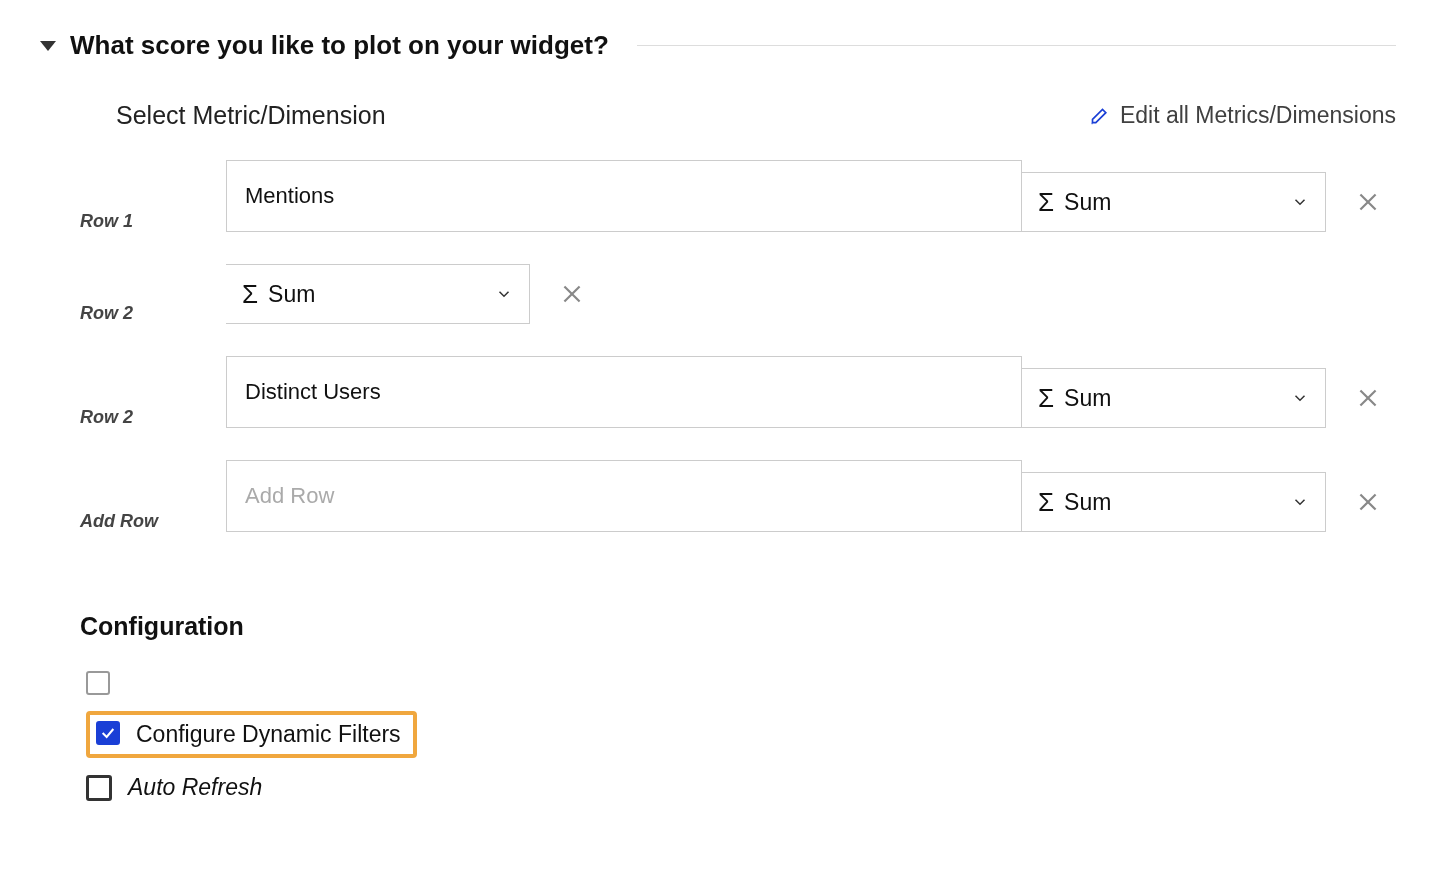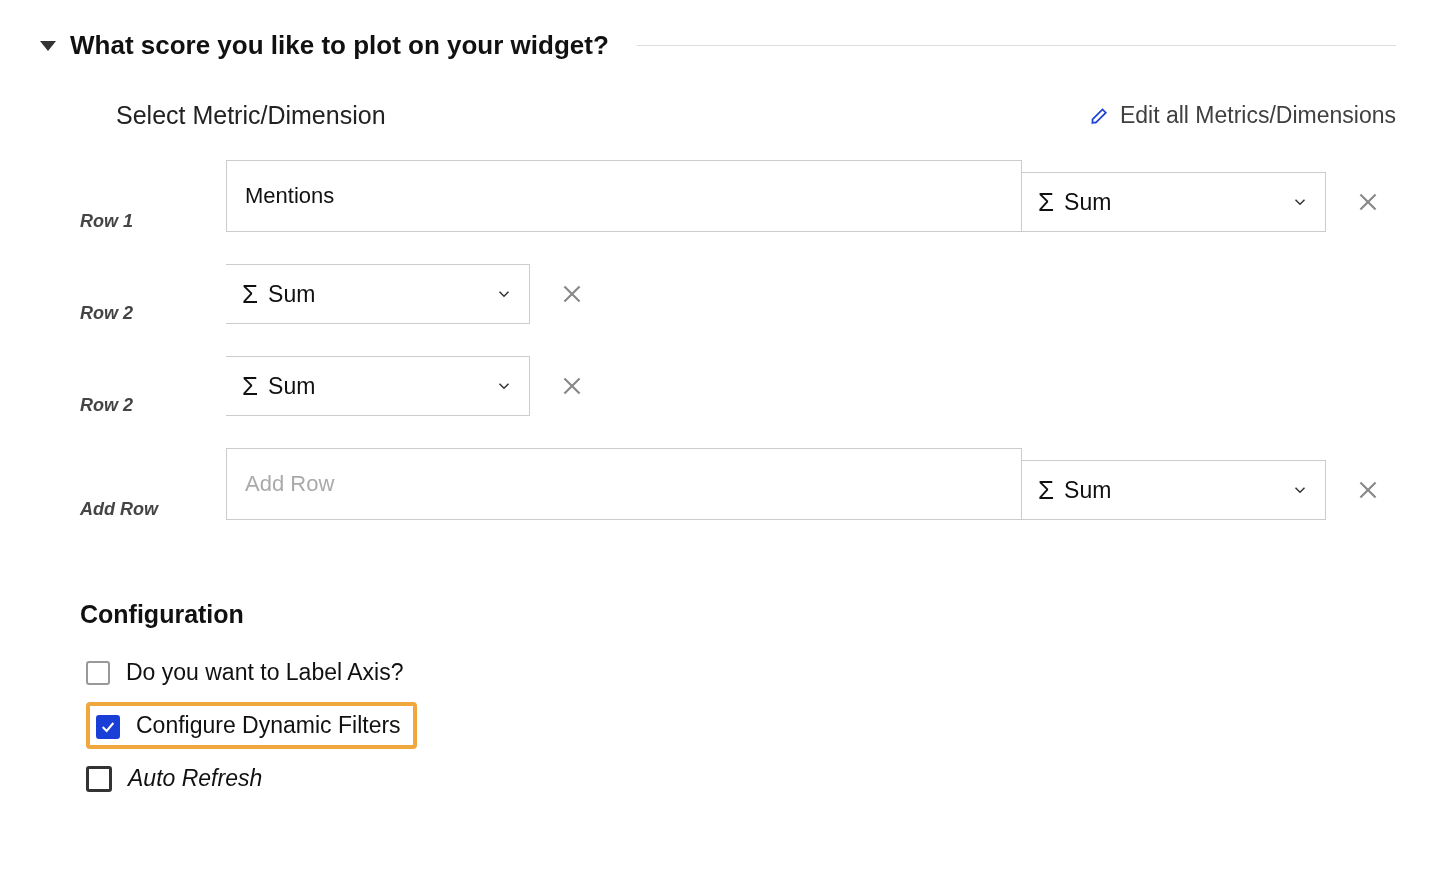--- a/index.html
+++ b/index.html
@@ -144,21 +144,21 @@
     flex-shrink: 0;
   }
   .cb.checked {
     background: #1a3fd6;
     border-color: #1a3fd6;
   }
   .cb.checked svg { width: 16px; height: 16px; stroke: #fff; stroke-width: 3; fill: none; }
   .cb.thick { border-width: 3px; border-color: #333; width:26px; height:26px; }
   .highlight {
     display: inline-flex;
-    align-items: flex-end;
+    align-items: flex-start;
     gap: 16px;
     border: 4px solid #f0a73e;
     border-radius: 4px;
     padding: 6px 12px 6px 6px;
   }
 </style>
 </head>
 <body>
 
 <div class="section-header">
@@ -208,20 +208,21 @@
   </div>
         <div class="remove-btn">
           <svg viewBox="0 0 24 24" fill="none">
             <line x1="5" y1="5" x2="19" y2="19"></line>
             <line x1="19" y1="5" x2="5" y2="19"></line>
           </svg>
         </div>
       </div>
       <div class="row">
         <div class="row-label">Row 2</div>
+        <input type="text" class="metric-input" value="Distinct Users" style="">
         <div class="agg-select">
     <span class="sigma">Σ</span>
     <span class="agg-text">Sum</span>
     <svg class="chev" viewBox="0 0 24 24" fill="none" stroke-width="2">
             <polyline points="6 9 12 15 18 9"></polyline>
           </svg>
   </div>
         <div class="remove-btn">
           <svg viewBox="0 0 24 24" fill="none">
             <line x1="5" y1="5" x2="19" y2="19"></line>
@@ -248,21 +249,20 @@
       </div>
     </div>
 </div>
 
 <div class="config-section">
   <div class="config-heading">Configuration</div>
   <div id="config-host">
       <div class="checkbox-row">
         <div style="display: flex; align-items: center; gap: 16px;">
           <div class="cb"></div>
-          <span>Do you want to Label Axis?</span>
         </div>
       </div>
       <div class="checkbox-row">
         <div class="highlight">
           <div class="cb checked">
             <svg viewBox="0 0 24 24">
               <polyline points="4 12 10 18 20 6"></polyline>
             </svg>
           </div>
           <span>Configure Dynamic Filters</span>

